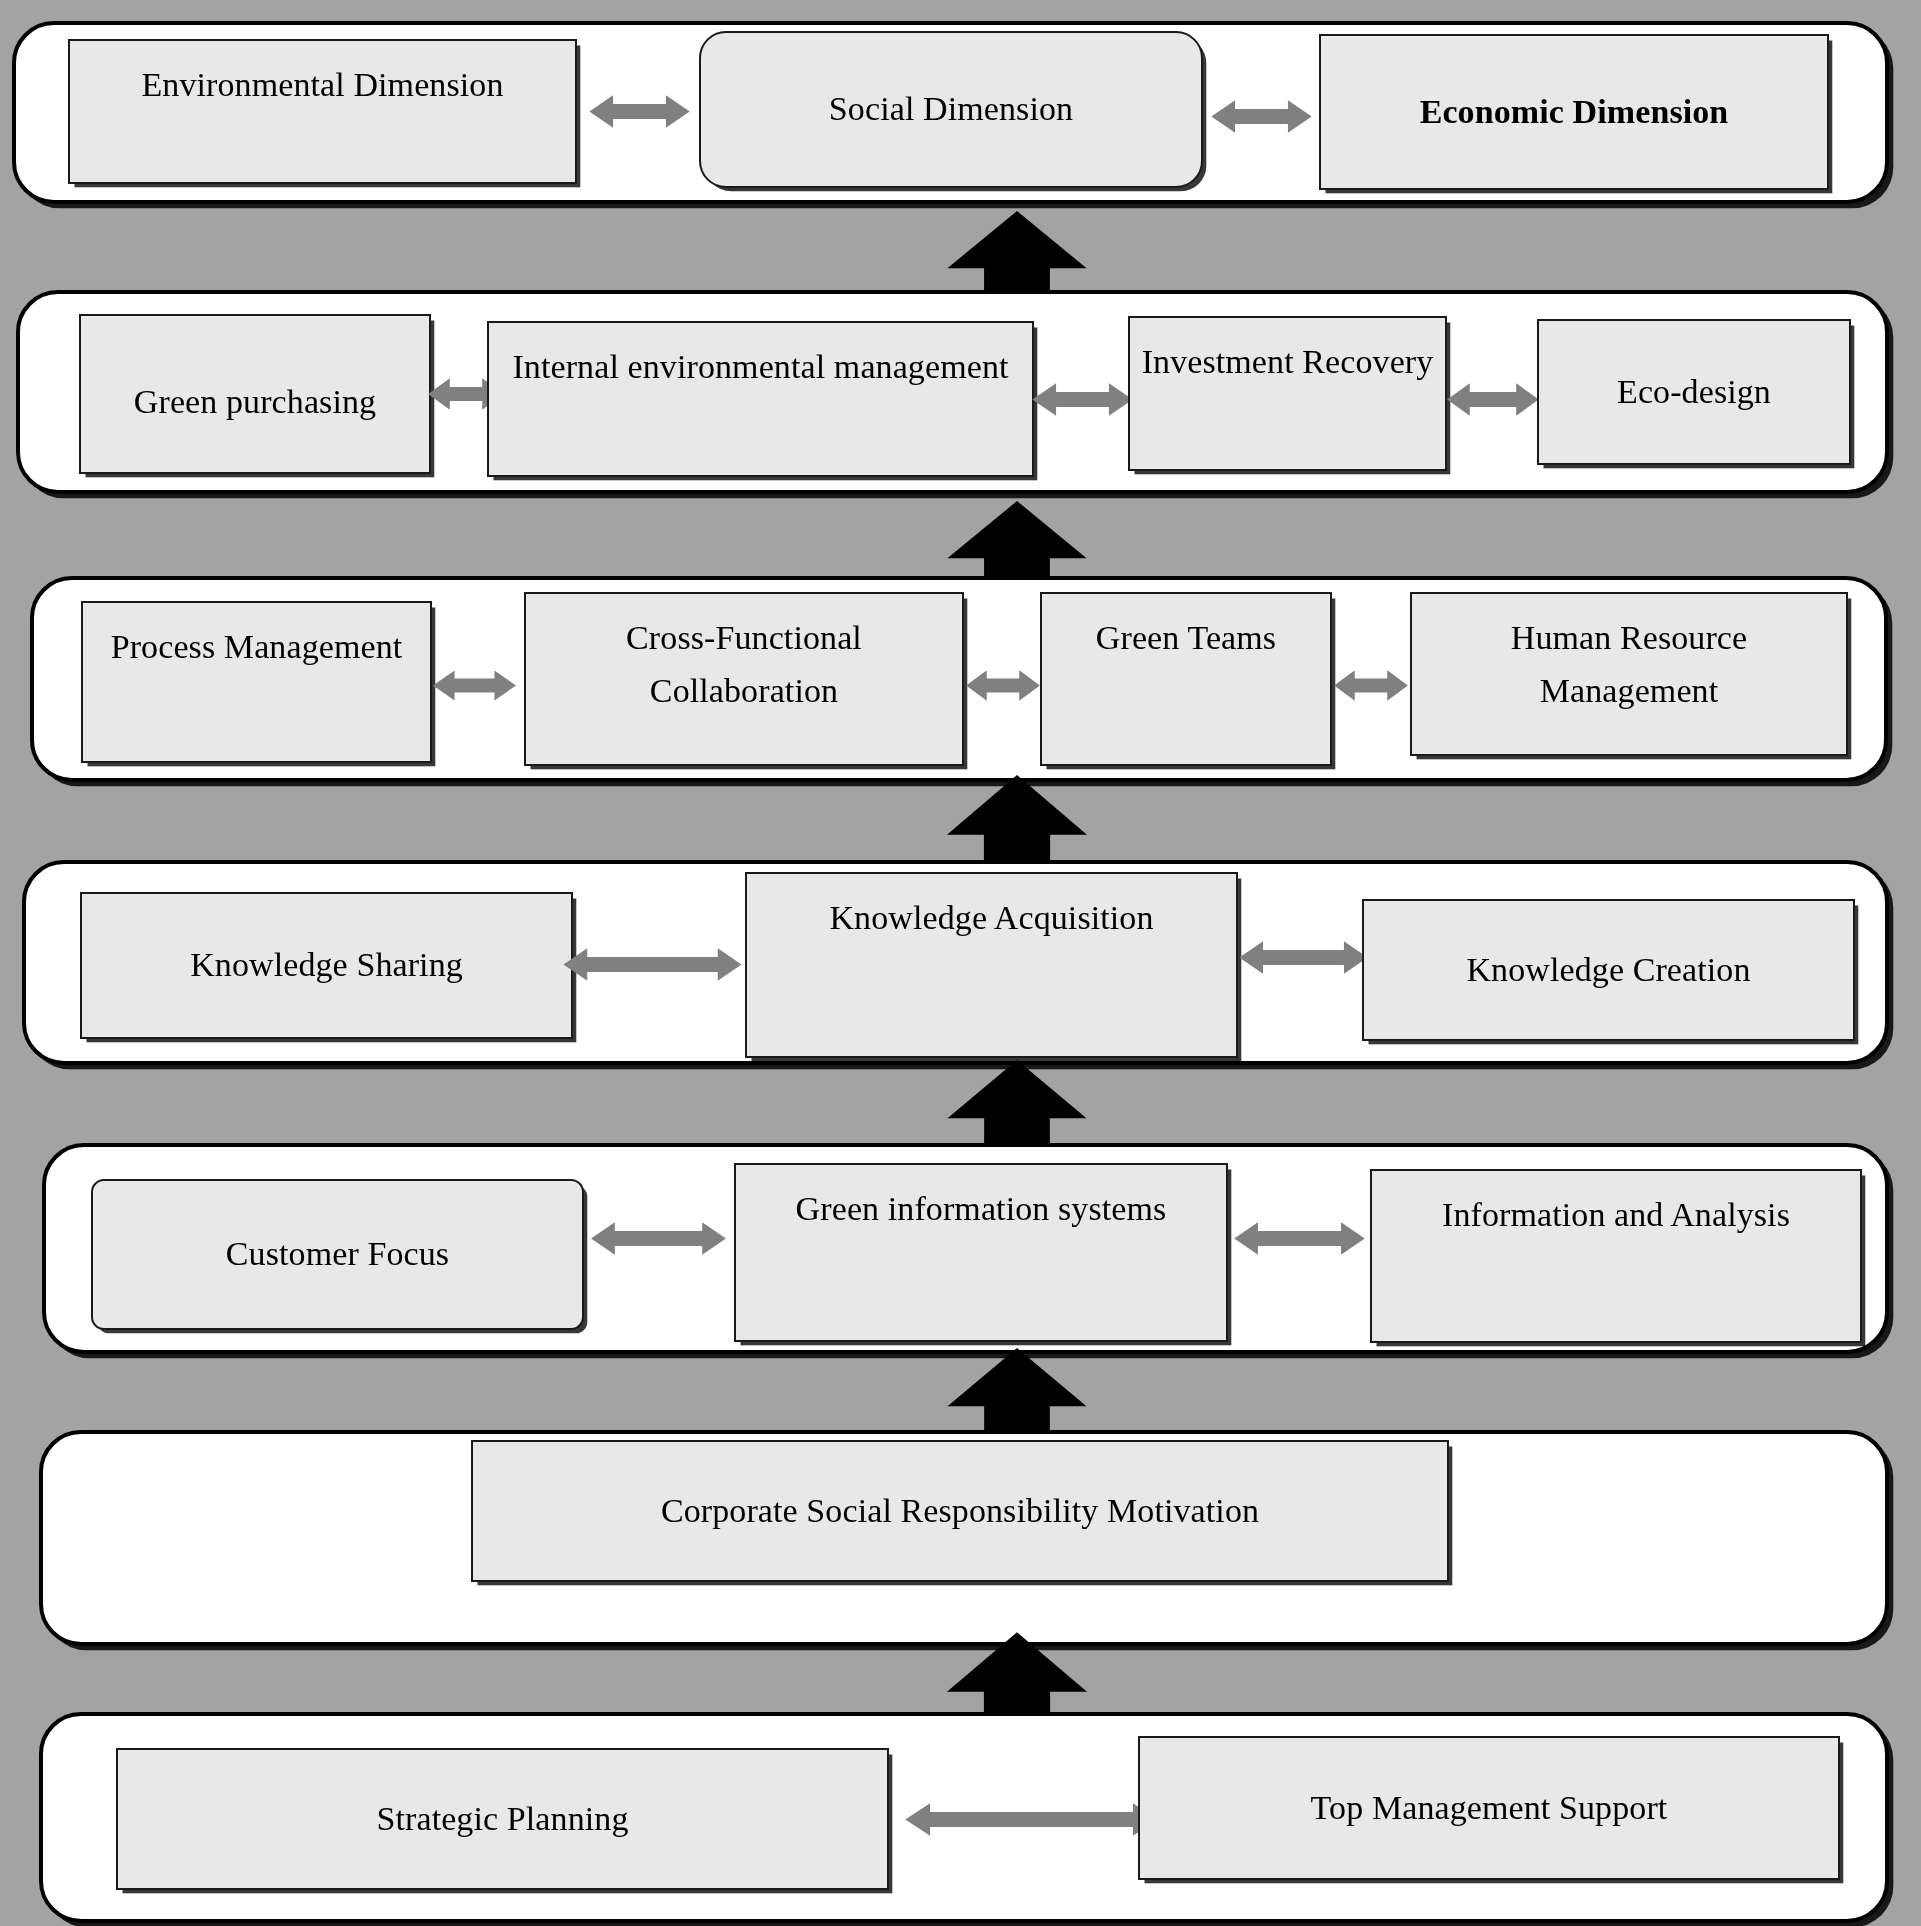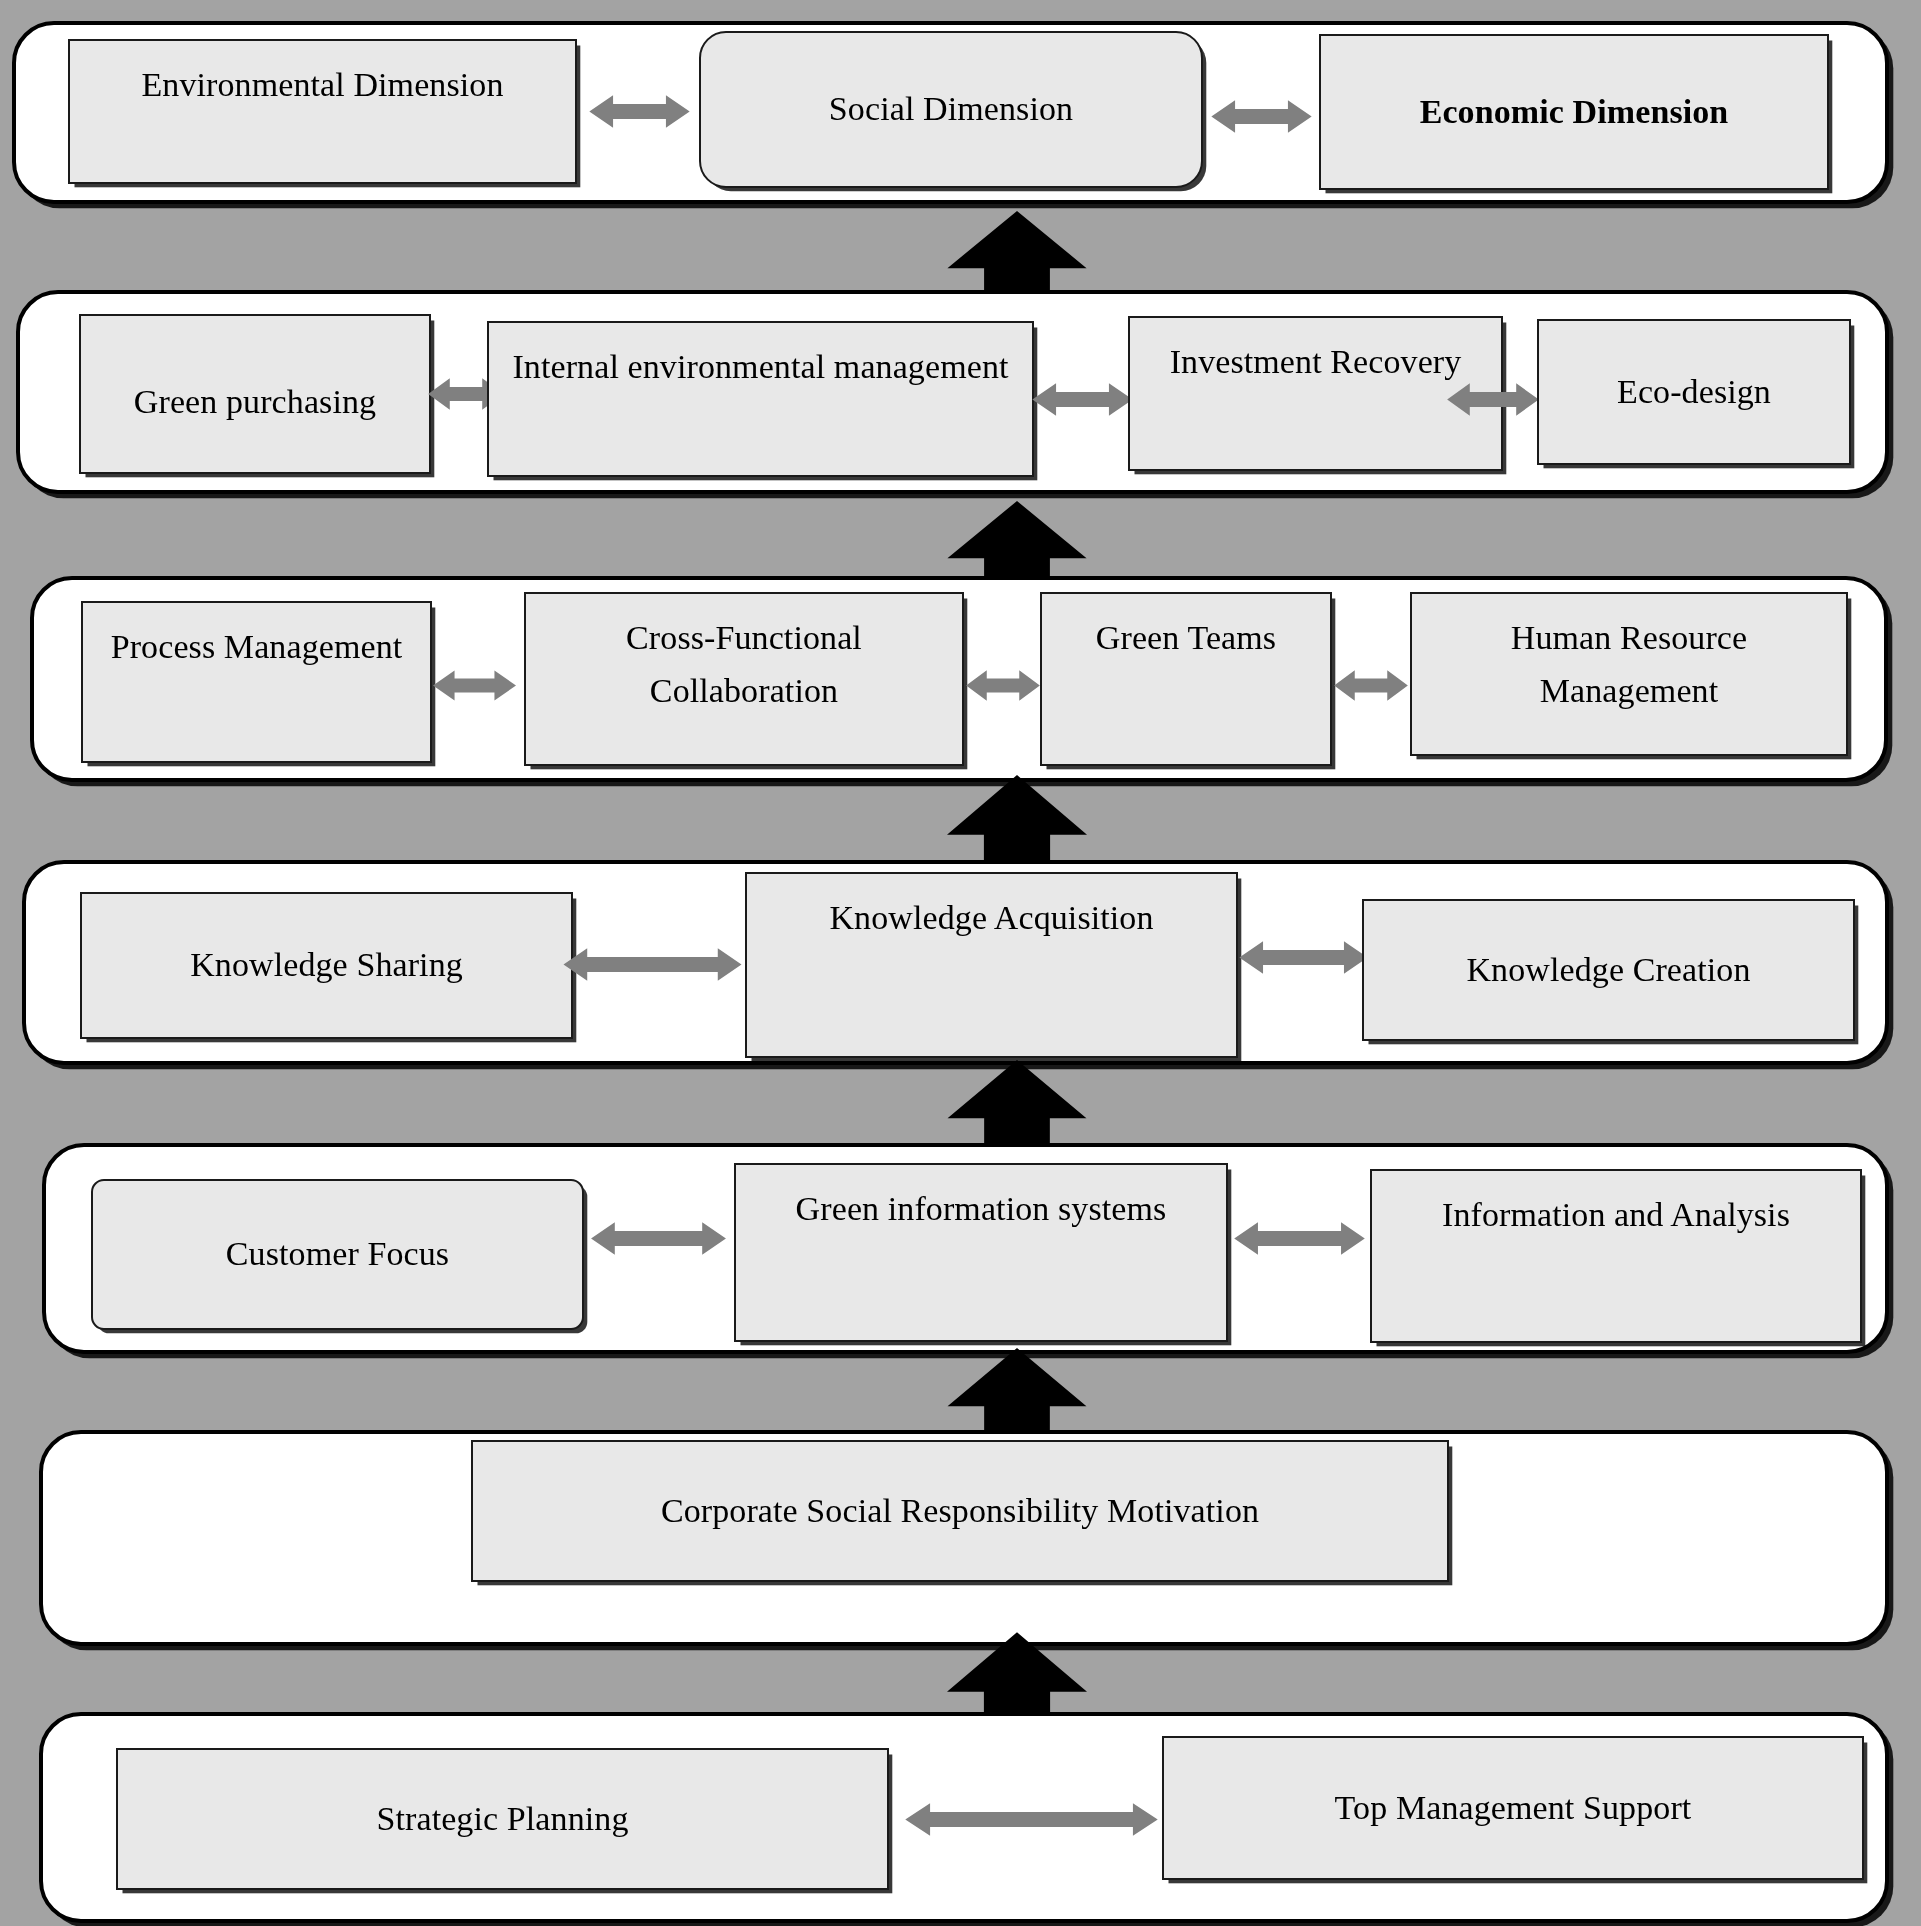--- a/index.html
+++ b/index.html
@@ -103,21 +103,21 @@
   </svg>
 
   <div class="box toppad" style="left:487px; top:321px; width:547px; height:156px;">
     <span class="label">Internal environmental management</span>
   </div>
 
   <svg class="dual-arrow" style="left:1032px; top:379px;" width="101" height="41" viewBox="0 0 186 76">
     <polygon points="0,38 44,8 44,24 142,24 142,8 186,38 142,68 142,52 44,52 44,68" fill="#808080"></polygon>
   </svg>
 
-  <div class="box toppad" style="left:1128px; top:316px; width:375px; height:155px;">
+  <div class="box toppad" style="left:1128px; top:316px; width:319px; height:155px;">
     <span class="label">Investment Recovery</span>
   </div>
 
   <svg class="dual-arrow" style="left:1447px; top:379px;" width="92" height="41" viewBox="0 0 170 76">
     <polygon points="0,38 42,8 42,24 128,24 128,8 170,38 128,68 128,52 42,52 42,68" fill="#808080"></polygon>
   </svg>
 
   <div class="box" style="left:1537px; top:319px; width:314px; height:146px;">
     <span class="label">Eco-design</span>
   </div>
@@ -225,18 +225,18 @@
   <div class="band" style="left:39px; top:1712px; width:1850px; height:211px;"></div>
 
   <div class="box" style="left:116px; top:1748px; width:773px; height:142px;">
     <span class="label">Strategic Planning</span>
   </div>
 
   <svg class="dual-arrow" style="left:905px; top:1799px;" width="253" height="41" viewBox="0 0 468 76">
     <polygon points="0,38 46,8 46,24 422,24 422,8 468,38 422,68 422,52 46,52 46,68" fill="#808080"></polygon>
   </svg>
 
-  <div class="box" style="left:1138px; top:1736px; width:702px; height:144px;margin-left:24px;">
+  <div class="box" style="left:1138px; top:1736px; width:702px; height:144px;">
     <span class="label">Top Management Support</span>
   </div>
 
 </div>
 
 
 </body></html>

